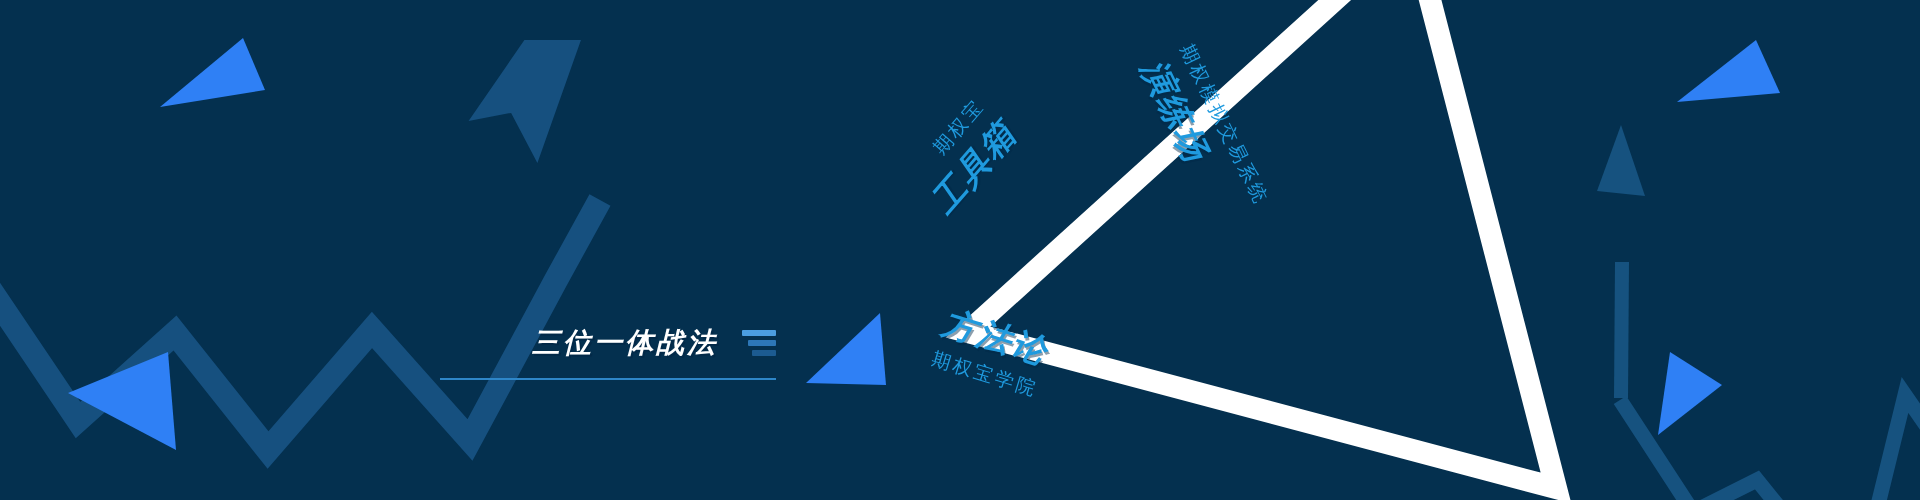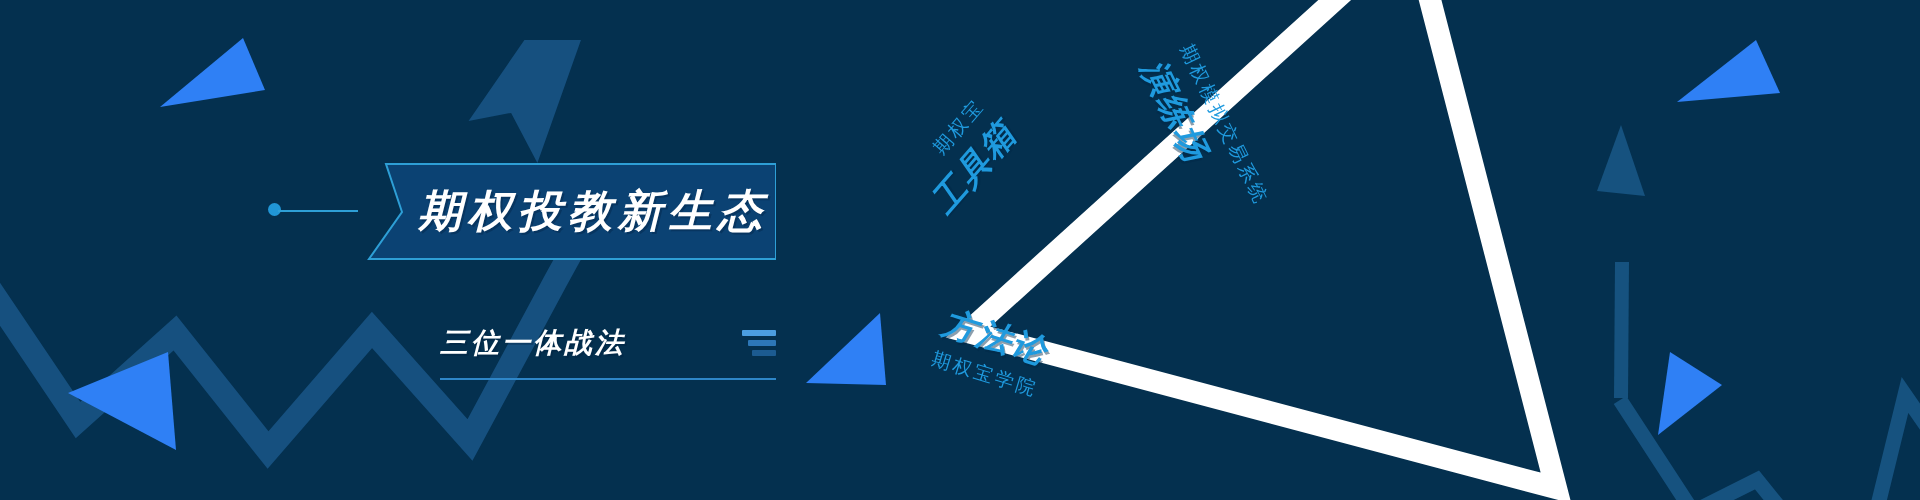--- a/index.html
+++ b/index.html
@@ -47,21 +47,21 @@
   }
 
   
   #subtitle-block {
     position:absolute;
     left:440px; top:320px;
     width:336px;
   }
   #subtitle-row {
     display:flex; align-items:center;
-    justify-content:space-between;
+    justify-content:flex-end;
     height:46px;
   }
   #subtitle-text {
     font-size:28px;
     font-weight:bold;
     font-style:italic;
     letter-spacing:3px;
     color:#ffffff;
     white-space:nowrap;
     text-shadow:2px 2px 0 rgba(0,30,60,.35);
@@ -216,30 +216,20 @@
       <span class="small">期权模拟交易系统</span>
       <span class="big">演练场</span>
     </div>
 
     <div class="tri-label" id="label-method">
       <span class="big">方法论</span>
       <span class="small">期权宝学院</span>
     </div>
   </div>
 
-  <div id="title-block">
-    <svg id="title-shape" width="420" height="97" viewBox="0 0 420 97" xmlns="http://www.w3.org/2000/svg">
-      <polygon points="30,1 420,1 420,96 13,96 46,49" fill="#0b4273" stroke="#2e9fd6" stroke-width="2"></polygon>
-    </svg>
-    <span id="title-dot"></span>
-    <svg width="80" height="4" viewBox="0 0 80 4" style="position:absolute;left:-78px;top:46px;">
-      <line x1="0" y1="2" x2="80" y2="2" stroke="#2e9fd6" stroke-width="2"></line>
-    </svg>
-    <div id="title-text">期权投教新生态</div>
-  </div>
 
   <div id="subtitle-block">
     <div id="subtitle-row">
       <span id="subtitle-text">三位一体战法</span>
       <span id="subtitle-icon">
         <i class="b1"></i>
         <i class="b2"></i>
         <i class="b3"></i>
       </span>
     </div>

